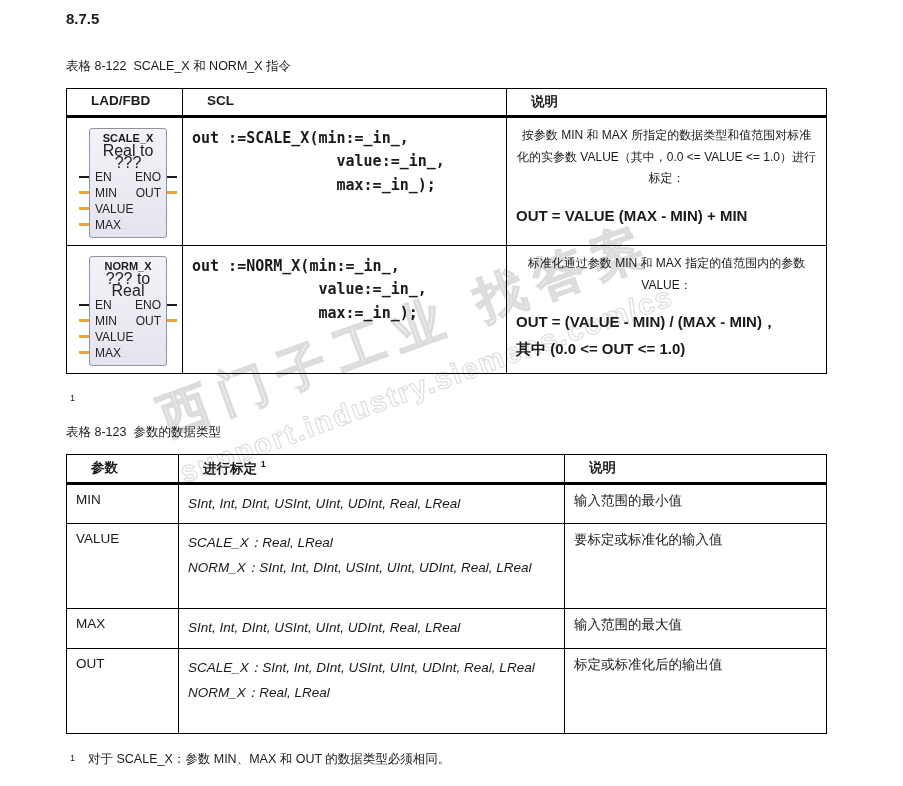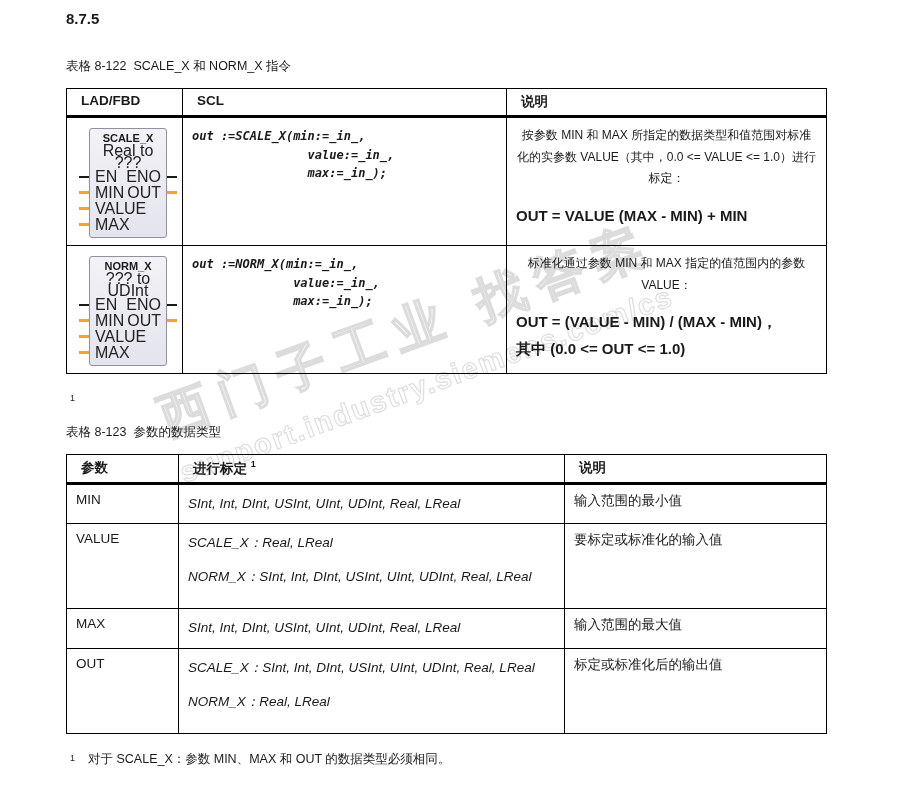--- a/index.html
+++ b/index.html
@@ -19,71 +19,71 @@
     font-size:50px; font-weight:bold; letter-spacing:12px; white-space:nowrap;
     color:transparent; -webkit-text-stroke:1.5px #dcdcdc;
   }
   .wm-url {
     margin-top:8px; font-size:29px; font-weight:bold; letter-spacing:2px; white-space:nowrap;
     color:transparent; -webkit-text-stroke:1.2px #dedede;
   }
 
   .content { position:relative; z-index:1; padding:10px 0 0 66px; width:760px; }
 
-  .heading { display:flex; align-items:flex-start;flex-direction:column; }
+  .heading { display:flex; align-items:center; }
   .h-num { width:109px; font-size:15px; font-weight:bold; }
   .h-title { font-size:15.5px; font-weight:bold; letter-spacing:0.2px; }
 
   .tbl-caption { margin-top:31px; font-size:12.5px; white-space:pre-wrap; }
   .tbl-caption.second { margin-top:50px; }
 
   table { border-collapse:collapse; table-layout:fixed; width:760px; margin-top:13px; }
   th, td { border:1px solid #000; vertical-align:top; text-align:left; }
   thead th {
     border-bottom:3px solid #000; font-size:13.5px; font-weight:bold;
-    padding:4px 14px; height:18px;
+    padding:4px 24px; height:18px;
   }
   td { padding:7px 9px; }
 
   
   .t1-row1 td { height:96px; }
   .t1-row2 td { height:89px; }
   .scl-pre {
     margin:0; padding:2px 0 0 0;
-    font-family:"DejaVu Sans Mono", monospace; font-size:12px; font-weight:bold;
-    line-height:1.55; white-space:pre;font-style:italic;
+    font-family:"DejaVu Sans Mono", monospace; font-size:15px; font-weight:bold;
+    line-height:1.55; white-space:pre;
   }
   .desc-text { font-size:12px; line-height:1.8;text-align:center; }
   .formula { font-size:15px; line-height:1.8; margin-top:12px; white-space:pre-line;font-weight:bold; }
 
   
   .lad-wrap { padding:3px 0 0 13px; }
   .lad-block {
     position:relative; width:76px;
     background:linear-gradient(#f2f2f7,#e4e4ee);
     border:1px solid #90909f; border-radius:3px;
     padding:3px 0 4px 0;
   }
   .lad-title { text-align:center; font-size:11px; font-weight:bold; line-height:13px; }
   .lad-sub   { text-align:center; font-size:16px; line-height:12px; color:#222; }
   .pin-row {
     position:relative; display:flex; justify-content:space-between;
-    padding:0 5px; height:16px; line-height:16px; font-size:16px; color:#222;
+    padding:0 5px; height:16px; line-height:16px; font-size:12px; color:#222;
   }
   .stub { position:absolute; top:7px; width:10px; height:2px; }
   .stub-l { left:-11px; } .stub-r { right:-11px; }
   .stub.dark { background:#1a1a1a; }
   .stub.orange { background:#f0a33c; height:3px; top:6px; }
 
   
   .t2 td { font-size:13.5px; }
   .t2-hmin td { height:17px; }
   .t2-hbig td { height:70px; }
   .type-line { line-height:1.85;font-style:italic; }
-  .type-line + .type-line { margin-top:9px; }
+  .type-line + .type-line { }
 
   sup.fnm { font-size:9px; vertical-align:super; }
   th sup.fnm { font-weight:bold; }
 
   .footnote { position:relative; margin-top:14px; padding-left:22px; font-size:12.5px; line-height:1.9; }
   .footnote .marker { position:absolute; left:4px; top:2px; font-size:9px; }
 </style>
 </head>
 <body>
 
@@ -153,21 +153,21 @@
           <td>
             <div class="desc-text">按参数 MIN 和 MAX 所指定的数据类型和值范围对标准化的实参数 VALUE（其中，0.0 &lt;= VALUE &lt;= 1.0）进行标定：</div>
             <div class="formula">OUT = VALUE (MAX - MIN) + MIN</div>
           </td>
         </tr>
         <tr class="t1-row2">
           <td>
             <div class="lad-wrap">
               <div class="lad-block">
                 <div class="lad-title">NORM_X</div>
-                <div class="lad-sub">??? to UDInt</div>
+                <div class="lad-sub">??? to Real</div>
                 <div class="pin-row">
                   <span class="stub stub-l dark"></span>
                   <span>EN</span>
                   <span>ENO</span>
                   <span class="stub stub-r dark"></span>
                 </div>
                 <div class="pin-row">
                   <span class="stub stub-l orange"></span>
                   <span>MIN</span>
                   <span>OUT</span>

